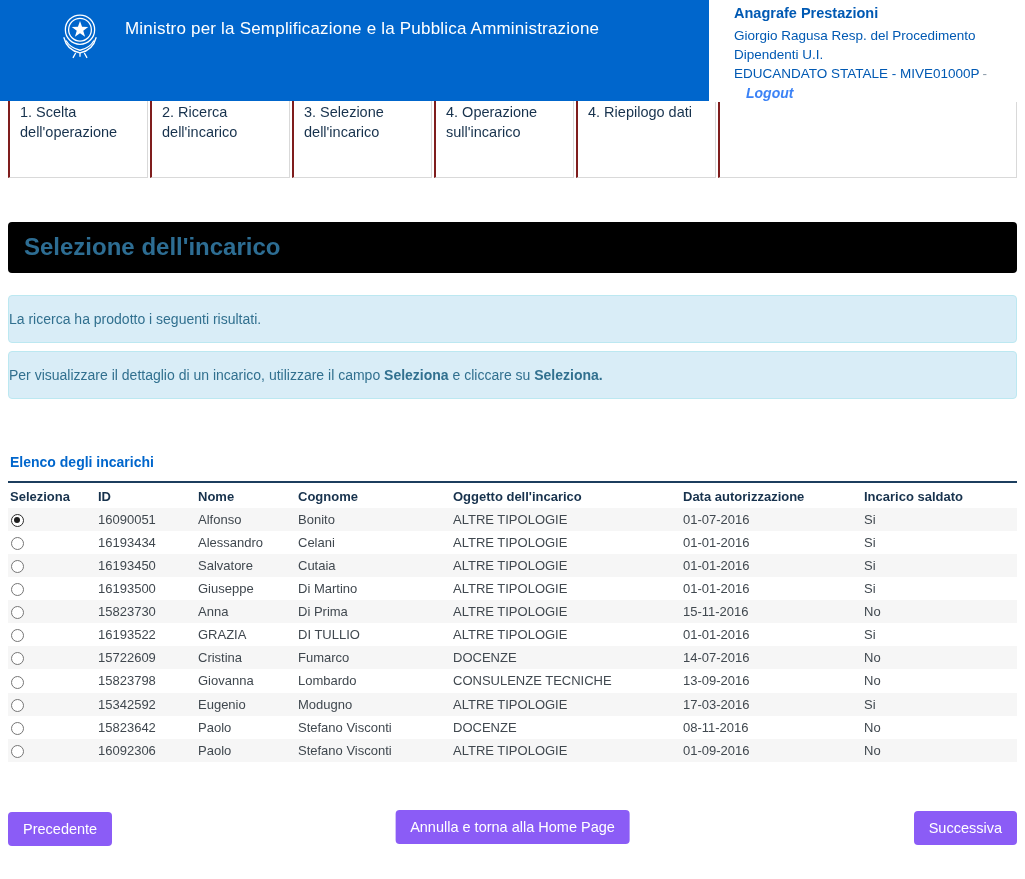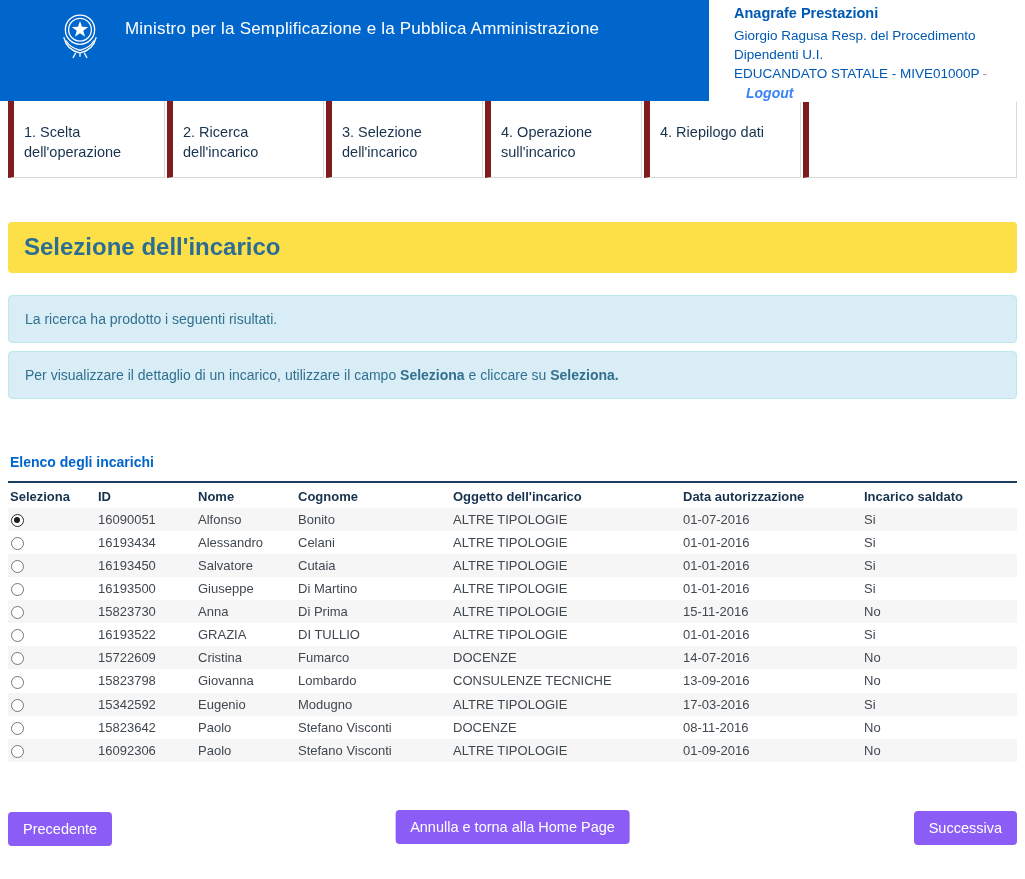--- a/index.html
+++ b/index.html
@@ -20,35 +20,35 @@
     background: #ffffff; padding: 3px 8px 0 25px; color: #0059b3;
   }
   .app-name { font-weight: bold; font-size: 14.5px; line-height: 20px; margin-bottom: 3px; }
   .user-line { font-size: 13.5px; line-height: 19px; white-space: nowrap; }
   .inst-dash { color: #8a9aa8; margin-left: 3px; }
   .logout-link { display: inline-block; margin-left: 12px; margin-top: 2px; font-size: 14px; font-weight: bold; color: #3b82f6; text-decoration: none; cursor: pointer; font-style: italic; }
 
   
   .step-nav { display: flex; column-gap: 2px; margin: 0 8px; height: 77px; }
   .step {
-    width: 157px; border-left: 6px solid #7f1d1d; border-right: 1px solid #d9d9d9;
-    border-bottom: 1px solid #d9d9d9; padding: 21px 10px 0 10px;
+    width: 140px; border-left: 2px solid #7f1d1d; border-right: 1px solid #d9d9d9;
+    border-bottom: 1px solid #d9d9d9; padding: 1px 10px 0 10px;
     font-size: 14.5px; line-height: 1.38; color: #17324d;
   }
   .step-filler { flex: 1; }
 
   
   main { margin: 0 8px; }
   .title-box {
-    margin-top: 44px; background: #fde047; border-radius: 4px;
+    margin-top: 44px; background: #000000; border-radius: 4px;
     padding: 11px 16px 12px 16px; font-size: 24px; font-weight: bold; color: #2d6d93;
   }
   .info-box {
     background: #d9edf7; border: 1px solid #bce8f1; border-radius: 4px;
-    padding: 15px 16px; font-size: 14px; color: #31708f;
+    padding: 15px 0; font-size: 14px; color: #31708f;
   }
   .info-box.first { margin-top: 22px; }
   .info-box.second { margin-top: 8px; }
   .list-title { margin-top: 55px; font-size: 14px; font-weight: bold; color: #0066cc; padding-left: 2px; }
 
   
   table { width: 100%; border-collapse: collapse; margin-top: 11px; border-top: 2px solid #1c3e5e; table-layout: fixed; }
   th { text-align: left; font-size: 13px; font-weight: bold; color: #17324d; padding: 6px 4px 4px 0; white-space: nowrap; }
   td { font-size: 13px; color: #40484f; padding: 4px 4px 4px 0; white-space: nowrap; overflow: hidden; }
   th:first-child, td:first-child { padding-left: 2px; }

